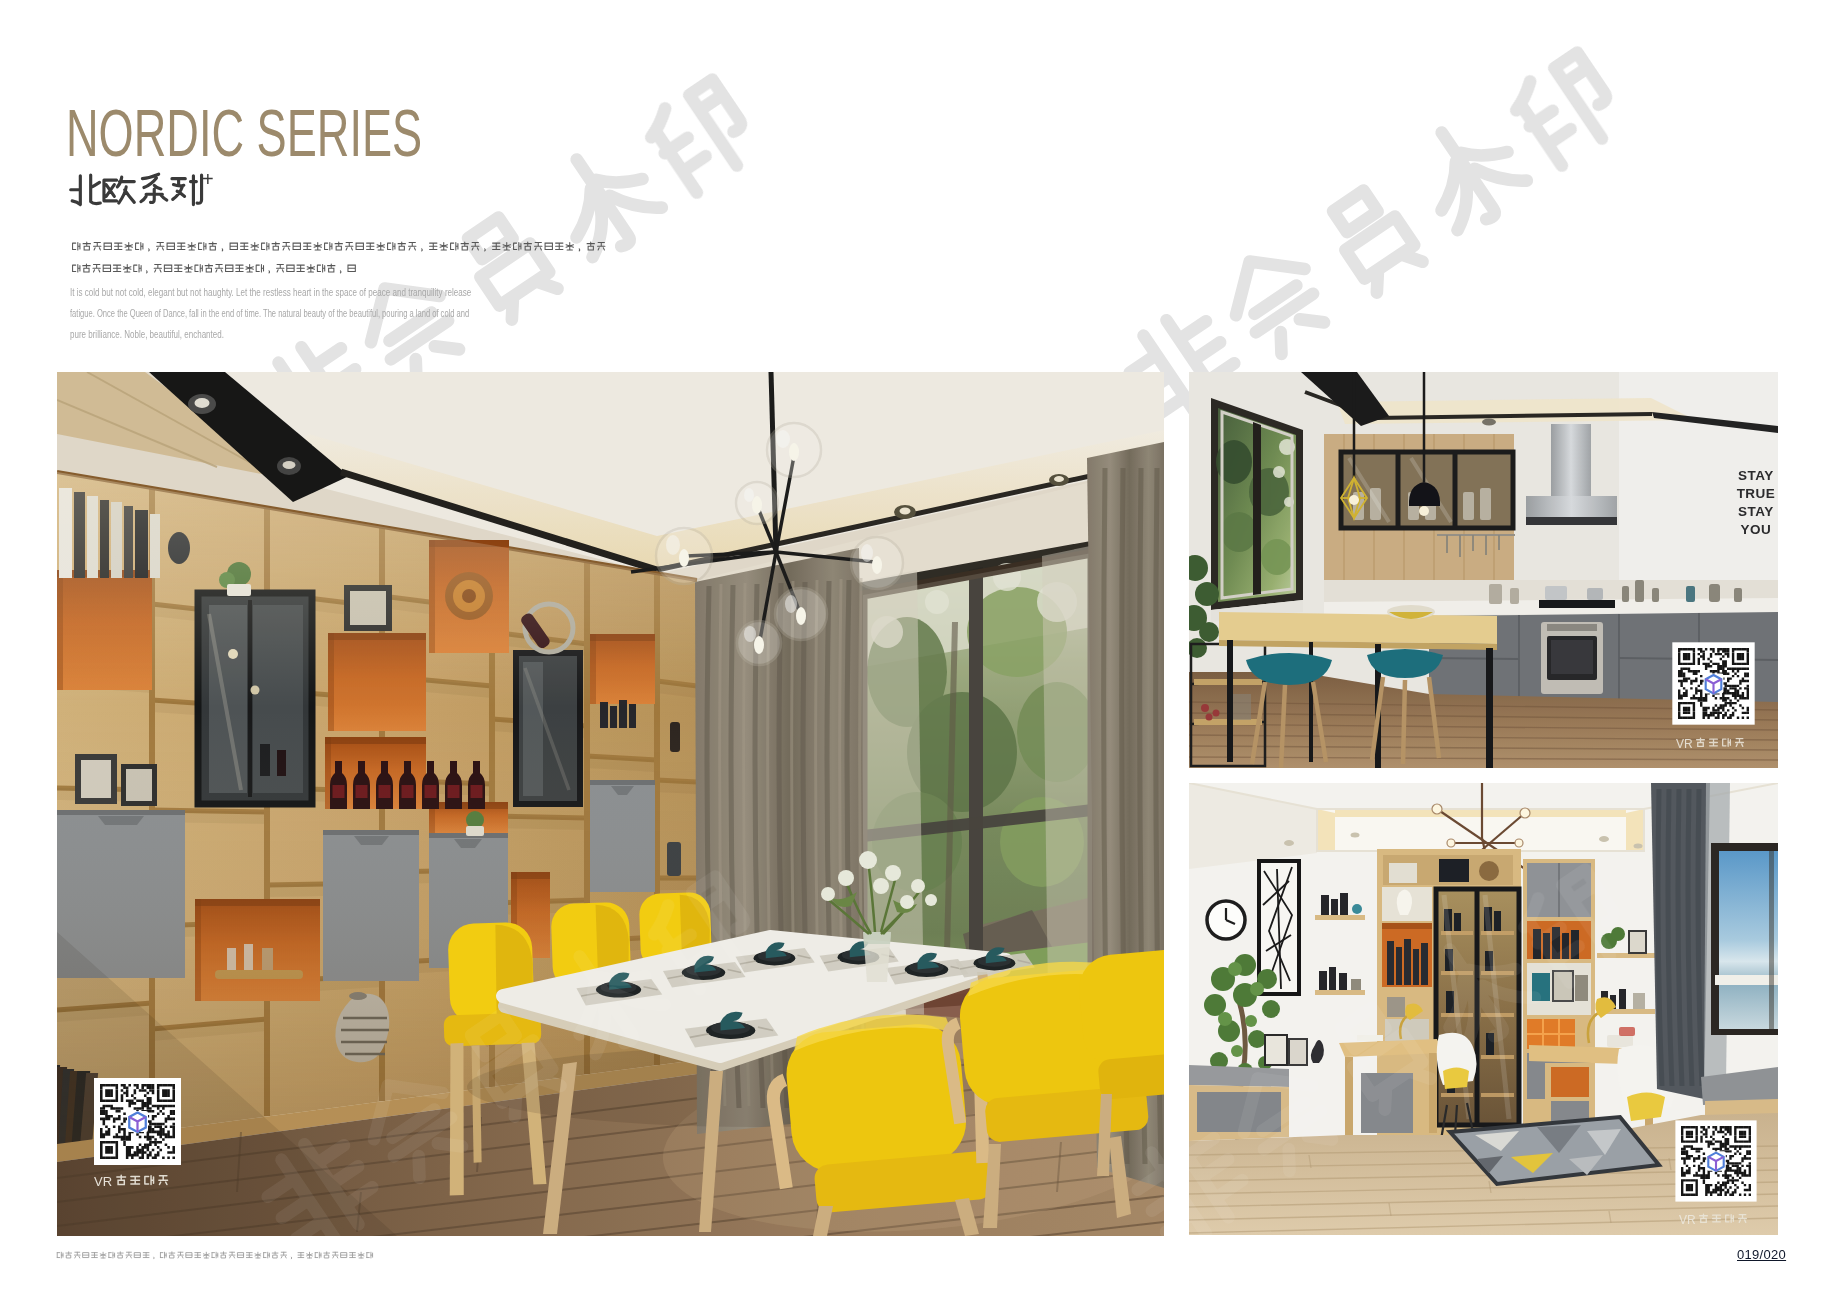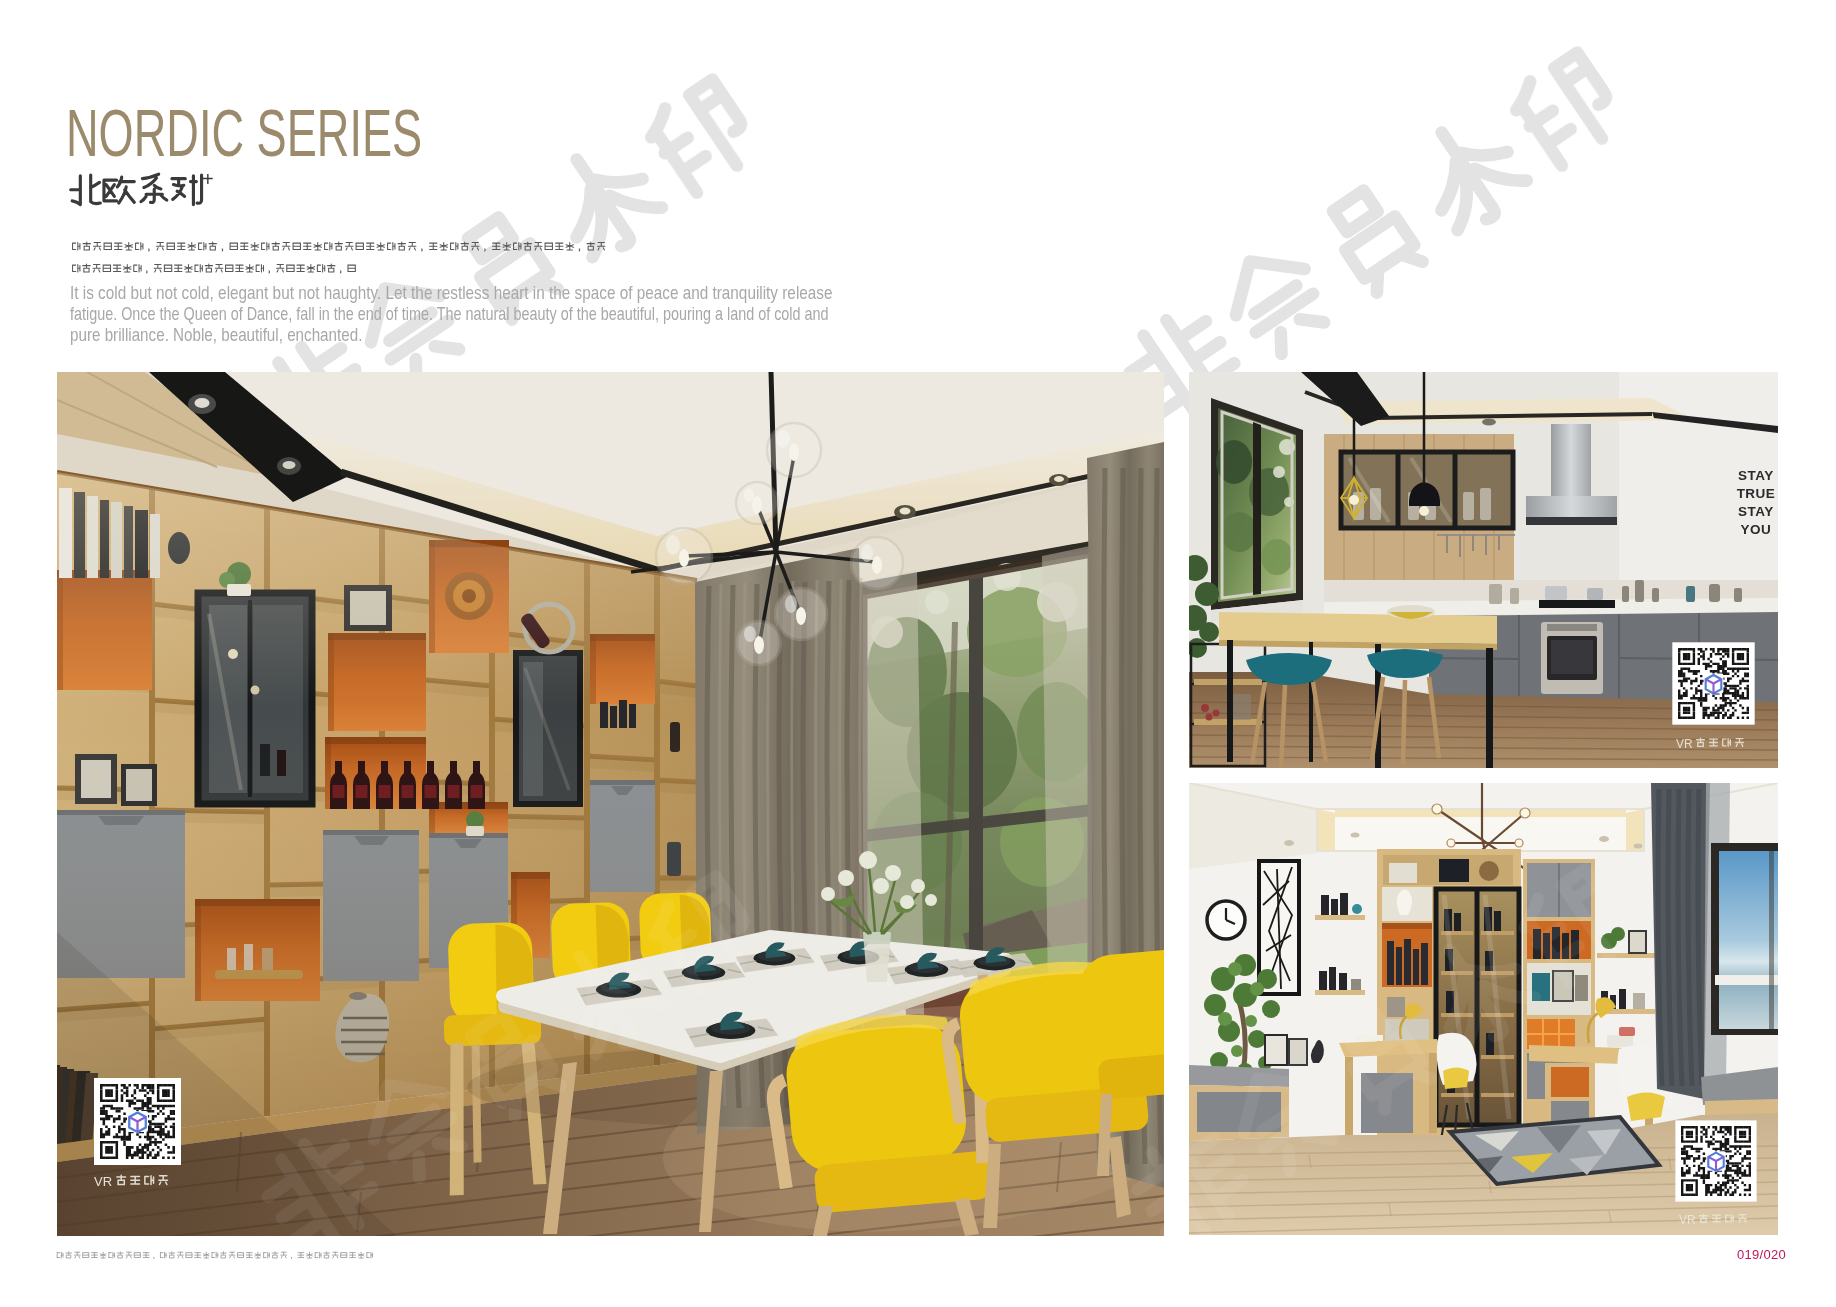--- a/index.html
+++ b/index.html
@@ -363,21 +363,21 @@
       </g>
       <g transform="translate(265.2 1) scale(0.525)">
         <use href="#fk-comma"></use>
       </g>
       <g transform="translate(275.4 1) scale(0.525)">
         <use href="#fk-g1"></use>
       </g>
     </g>
   </svg>
 
-<div class="abs" style="left:70px;top:283px;font-size:19px;line-height:20.8px;color:#a8a8a8;white-space:nowrap">
+<div class="abs" style="left:70px;top:283px;font-size:10px;line-height:20.8px;color:#a8a8a8;white-space:nowrap">
     <div style="transform:scaleX(0.806);transform-origin:0 0">It is cold but not cold, elegant but not haughty. Let the restless heart in the space of peace and tranquility release</div>
     <div style="transform:scaleX(0.757);transform-origin:0 0">fatigue. Once the Queen of Dance, fall in the end of time. The natural beauty of the beautiful, pouring a land of cold and</div>
     <div style="transform:scaleX(0.80);transform-origin:0 0">pure brilliance. Noble, beautiful, enchanted.</div>
   </div>
 <svg class="abs" style="left:57px;top:372px" width="1107" height="864" viewBox="0 0 1107 864">
 <defs>
 <linearGradient id="mwood" x1="0" y1="0" x2="1" y2="0">
         <stop offset="0" stop-color="#d8b77f"></stop>
         <stop offset="0.55" stop-color="#cda76c"></stop>
         <stop offset="1" stop-color="#bd975c"></stop>
@@ -1634,12 +1634,12 @@
         <use href="#fk-g2"></use>
       </g>
       <g transform="translate(301.0 1) scale(0.41)">
         <use href="#fk-g3"></use>
       </g>
       <g transform="translate(309.6 1) scale(0.41)">
         <use href="#fk-g4"></use>
       </g>
     </g>
   </svg>
-<div class="abs" style="left:1737px;top:1247px;font-size:13px;color:#be185d;letter-spacing:0.3px;">019/020</div>
+<div class="abs" style="left:1737px;top:1247px;font-size:13px;color:#0f172a;letter-spacing:0.3px;text-decoration:underline;">019/020</div>
 </body></html>

